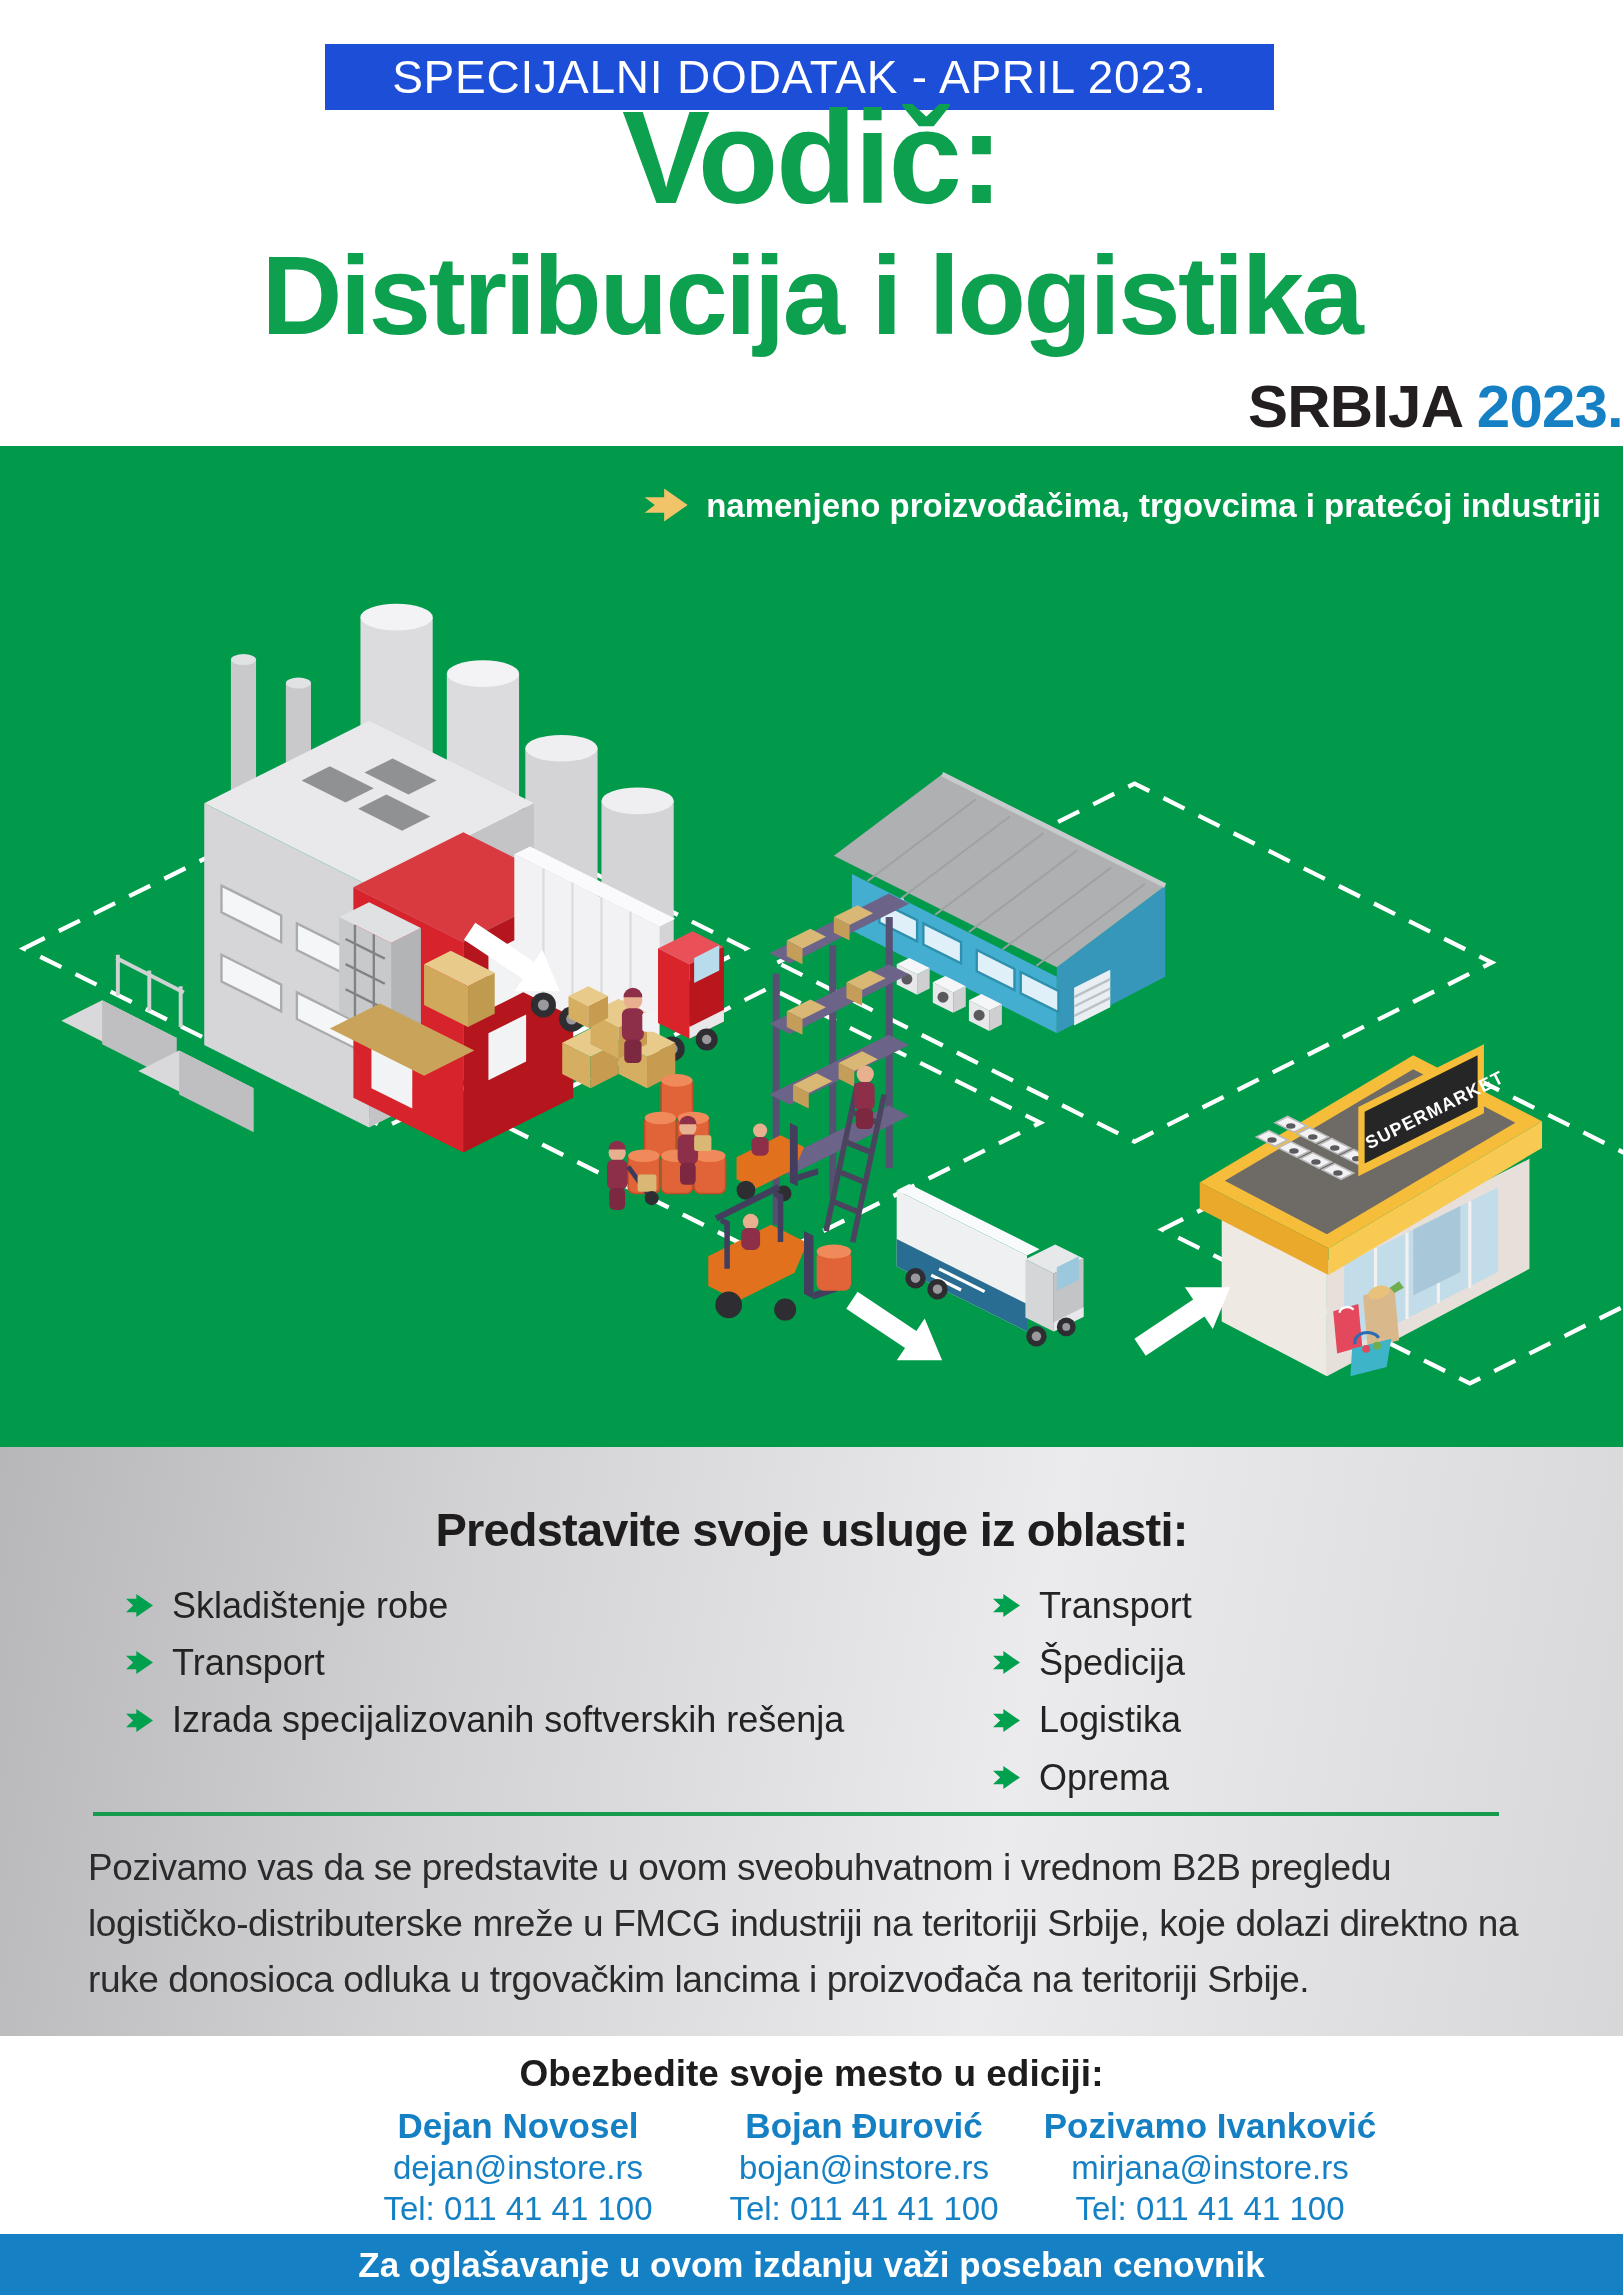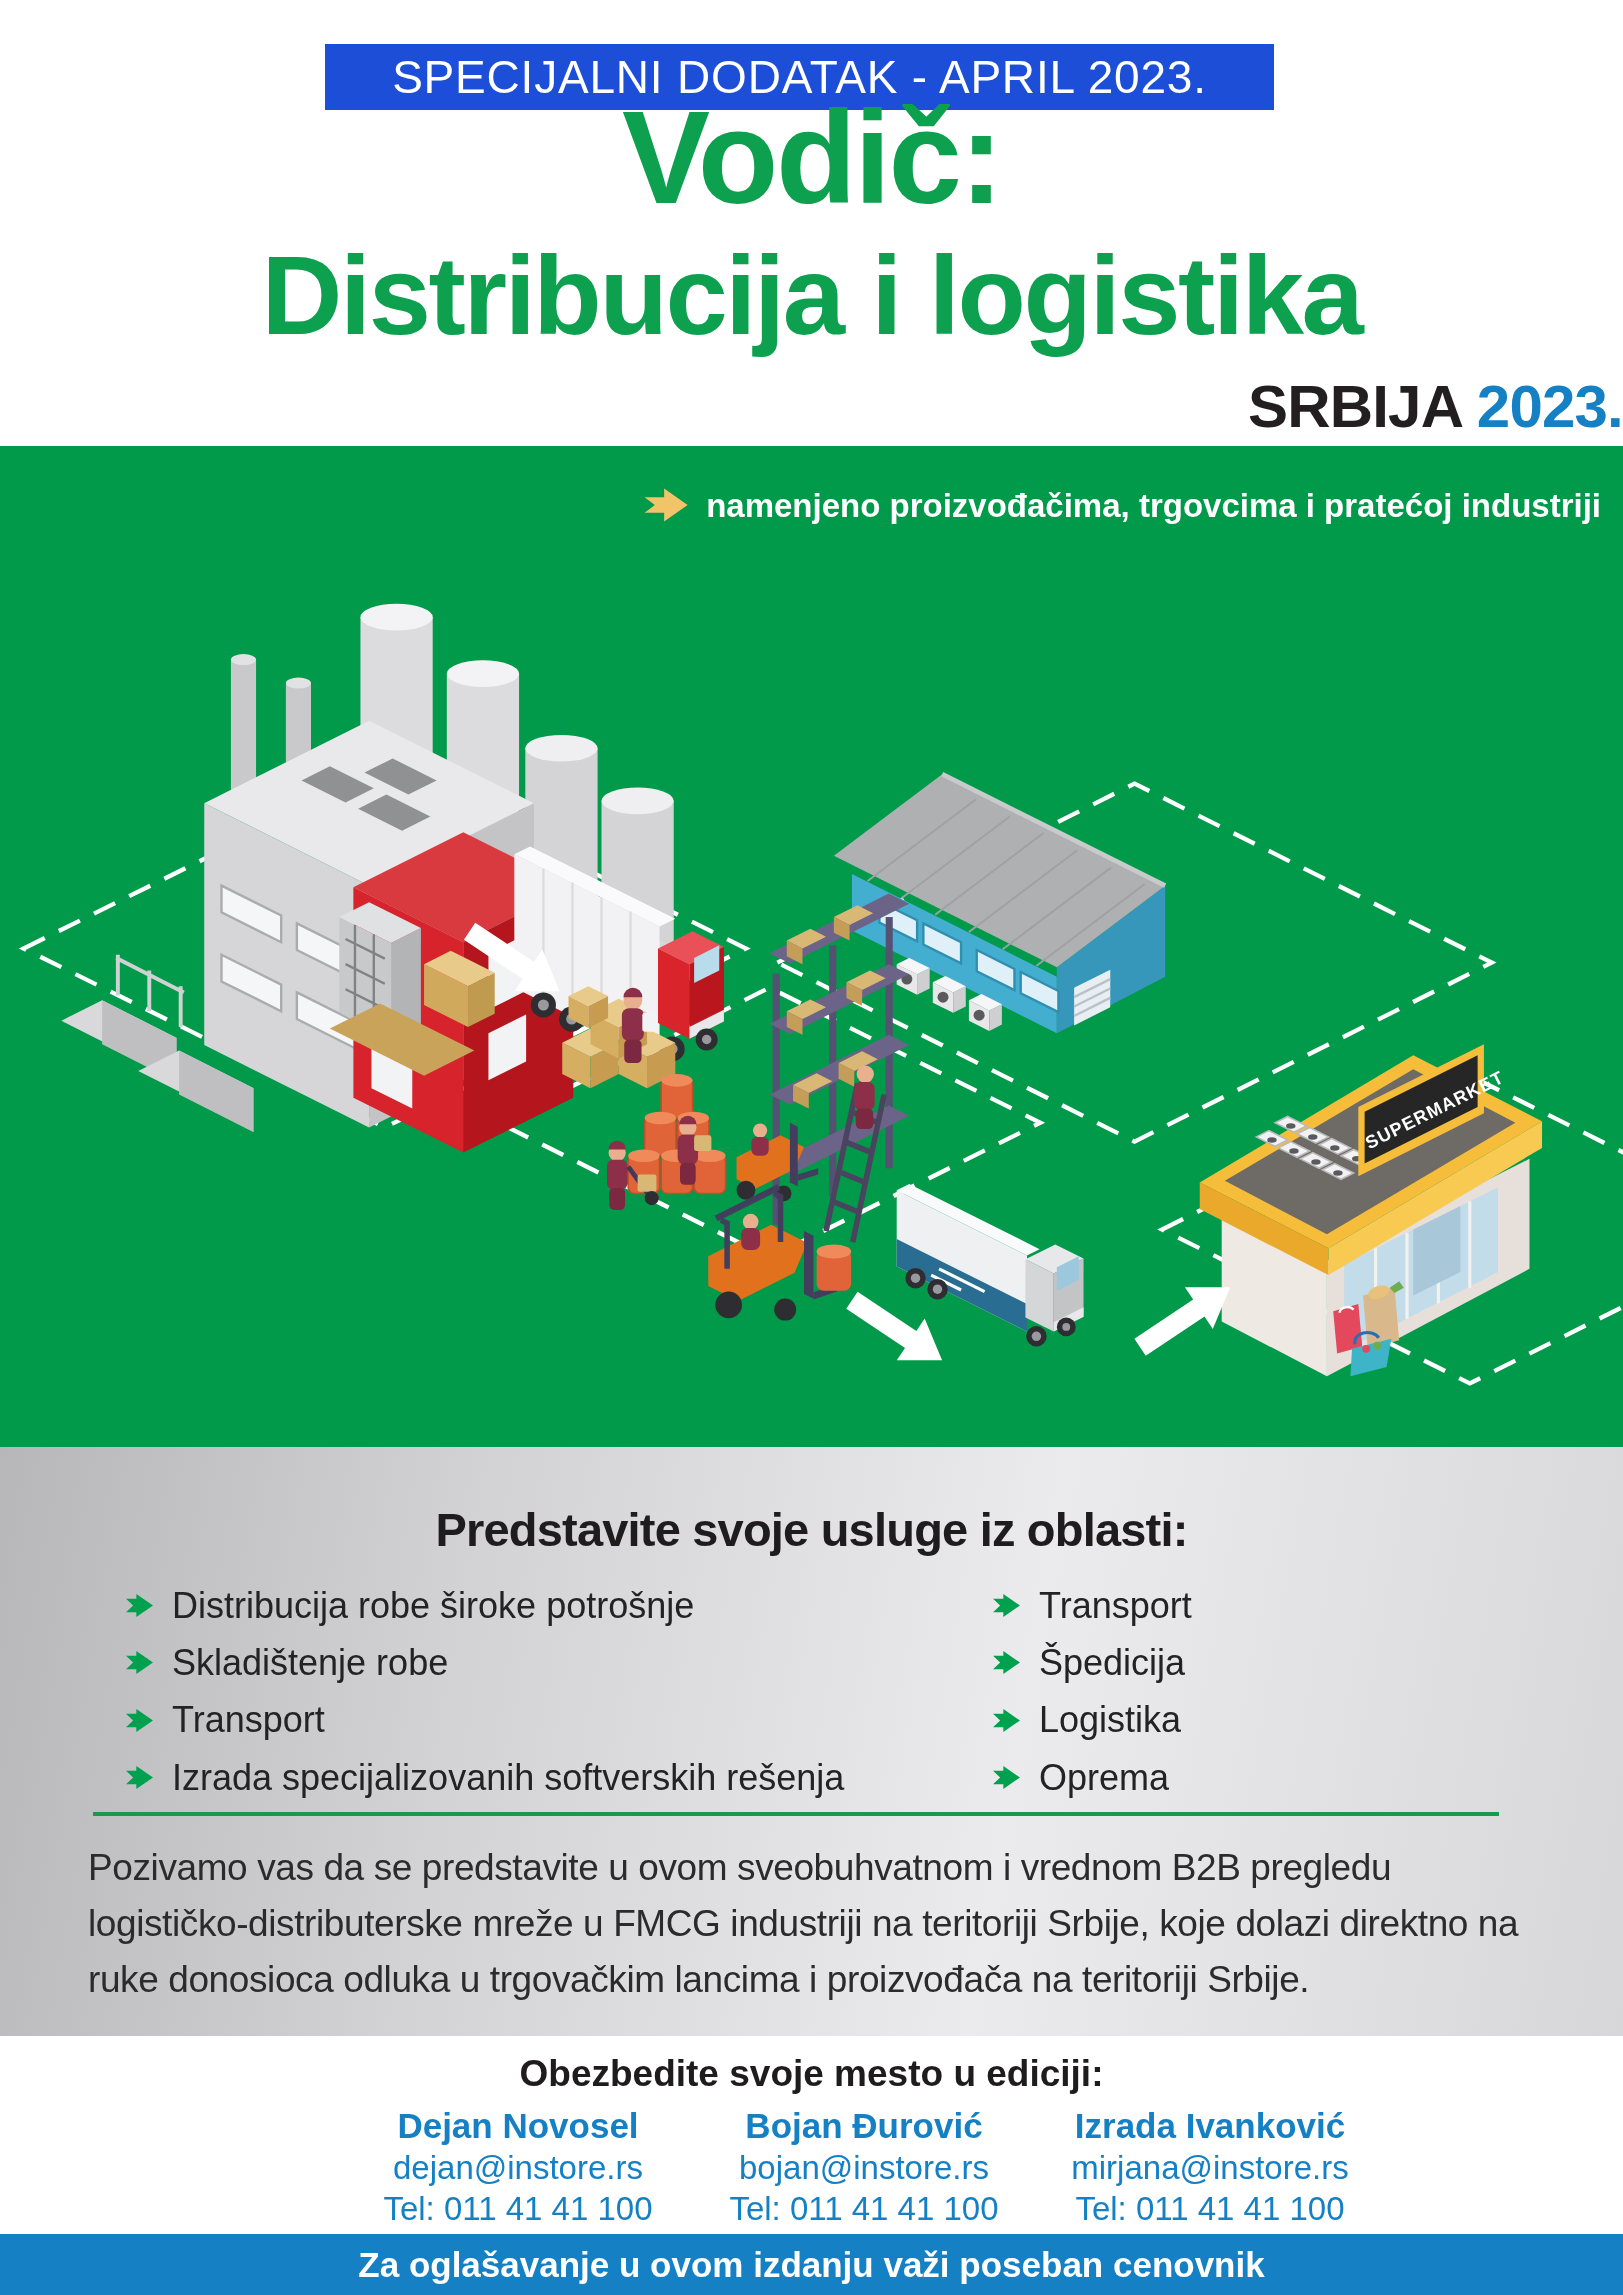--- a/index.html
+++ b/index.html
@@ -461,26 +461,20 @@
   </div>
 
   <div class="services">
     <h2>Predstavite svoje usluge iz oblasti:</h2>
 
     <ul class="svc-col left">
       <li>
         <svg width="27" height="23" viewBox="0 0 34 29">
             <path d="M0,6 H13 V0 L34,14.5 L13,29 V23 H0 L9,14.5 Z" fill="#00a14e"></path>
           </svg>
-        <span>Distribucija robe široke potrošnje</span>
-      </li>
-      <li>
-        <svg width="27" height="23" viewBox="0 0 34 29">
-            <path d="M0,6 H13 V0 L34,14.5 L13,29 V23 H0 L9,14.5 Z" fill="#00a14e"></path>
-          </svg>
         <span>Skladištenje robe</span>
       </li>
       <li>
         <svg width="27" height="23" viewBox="0 0 34 29">
             <path d="M0,6 H13 V0 L34,14.5 L13,29 V23 H0 L9,14.5 Z" fill="#00a14e"></path>
           </svg>
         <span>Transport</span>
       </li>
       <li>
         <svg width="27" height="23" viewBox="0 0 34 29">
@@ -528,21 +522,21 @@
         <div class="name">Dejan Novosel</div>
         <div class="email">dejan@instore.rs</div>
         <div class="tel">Tel: 011 41 41 100</div>
       </div>
       <div class="contact">
         <div class="name">Bojan Đurović</div>
         <div class="email">bojan@instore.rs</div>
         <div class="tel">Tel: 011 41 41 100</div>
       </div>
       <div class="contact">
-        <div class="name">Izrada Ivanković</div>
+        <div class="name">Pozivamo Ivanković</div>
         <div class="email">mirjana@instore.rs</div>
         <div class="tel">Tel: 011 41 41 100</div>
       </div>
     </div>
   </div>
 
   <div class="bottom-banner">
     <span>Za oglašavanje u ovom izdanju važi poseban cenovnik</span>
   </div>
 

